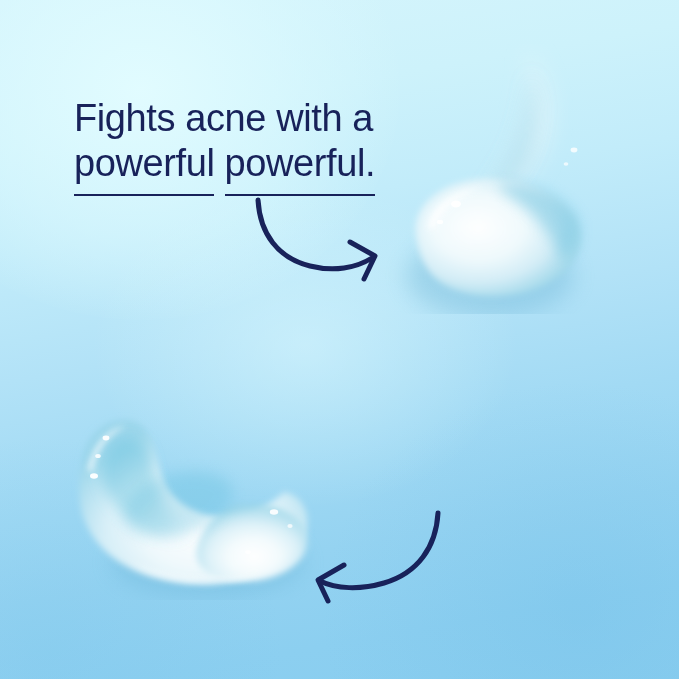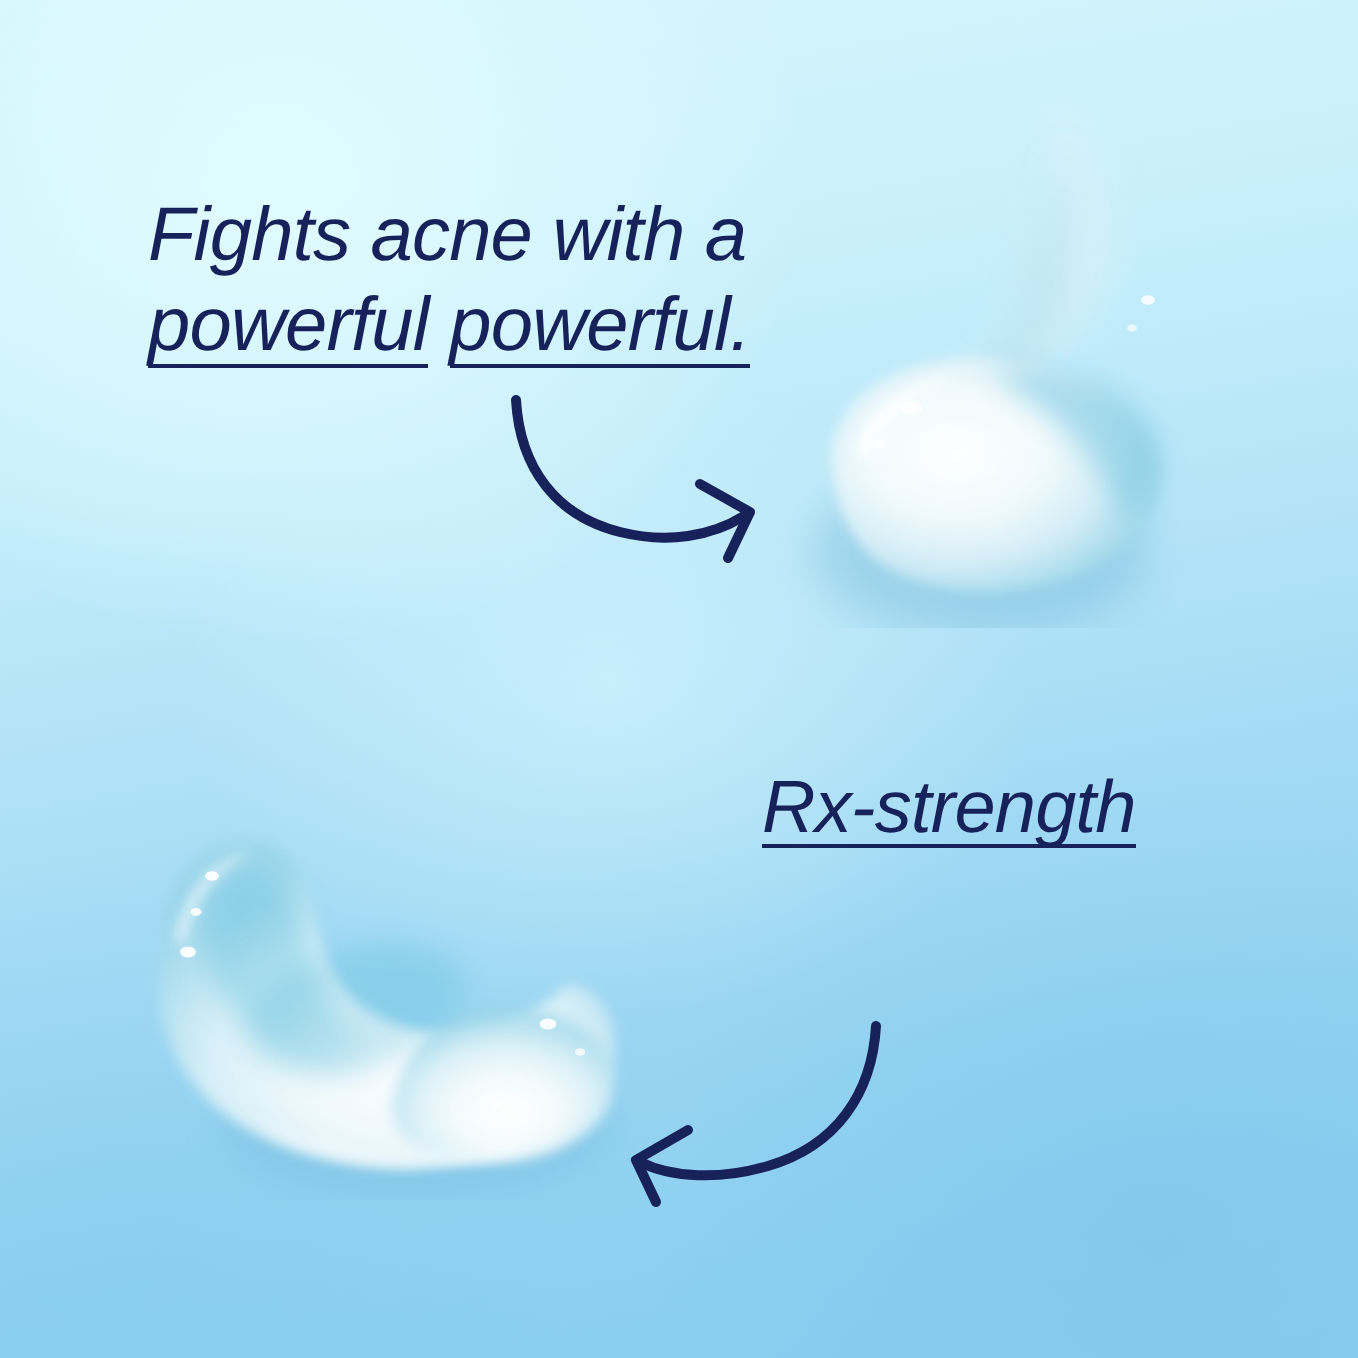--- a/index.html
+++ b/index.html
@@ -78,39 +78,38 @@
     height: 200px;
   }
   .swatch svg { display: block; width: 100%; height: 100%; }
 
   
   .copy {
     position: absolute;
     color: #18225a;
     font-weight: 400;
     letter-spacing: -0.4px;
-    font-style: italic;
   }
   #copy-top {
     left: 74px;
     top: 96px;
     font-size: 38px;
     line-height: 45px;
   }
   #copy-bottom {
     left: 381px;
     top: 382px;
     font-size: 37px;
     line-height: 44px;
   }
   .copy .ln { display: block; white-space: nowrap; }
   .ul {
     display: inline-block;
     border-bottom: 2.5px solid #18225a;
-    padding-bottom: 0;
+    padding-bottom: 12px;
     line-height: 1;
   }
 
   
   .arrow { position: absolute; pointer-events: none; }
   #arrow-top { left: 238px; top: 186px; width: 160px; height: 100px; }
   #arrow-bottom { left: 298px; top: 505px; width: 160px; height: 100px; }
   .arrow svg { display: block; width: 100%; height: 100%; }
 </style>
 </head>
@@ -259,23 +258,20 @@
   </div>
 
   <div class="copy" id="copy-top">
     <span class="ln">Fights acne with a</span>
     <span class="ln">
       <span class="ul">powerful</span><span> </span><span class="ul">powerful.</span>
     </span>
   </div>
 
   <div class="copy" id="copy-bottom">
-    <span class="ln">
-      <span class="ul">Rx-strength</span>
-    </span>
   </div>
 
   <div class="arrow" id="arrow-top">
     <svg viewBox="0 0 160 100" xmlns="http://www.w3.org/2000/svg">
       <path d="M20 14 C 22 48, 40 72, 72 80 C 96 86, 118 82, 134 72" fill="none" stroke="#18225a" stroke-width="5" stroke-linecap="round"></path>
       <path d="M112 56 L 137 70 L 126 93" fill="none" stroke="#18225a" stroke-width="5" stroke-linecap="round" stroke-linejoin="round"></path>
     </svg>
   </div>
 
   <div class="arrow" id="arrow-bottom">

